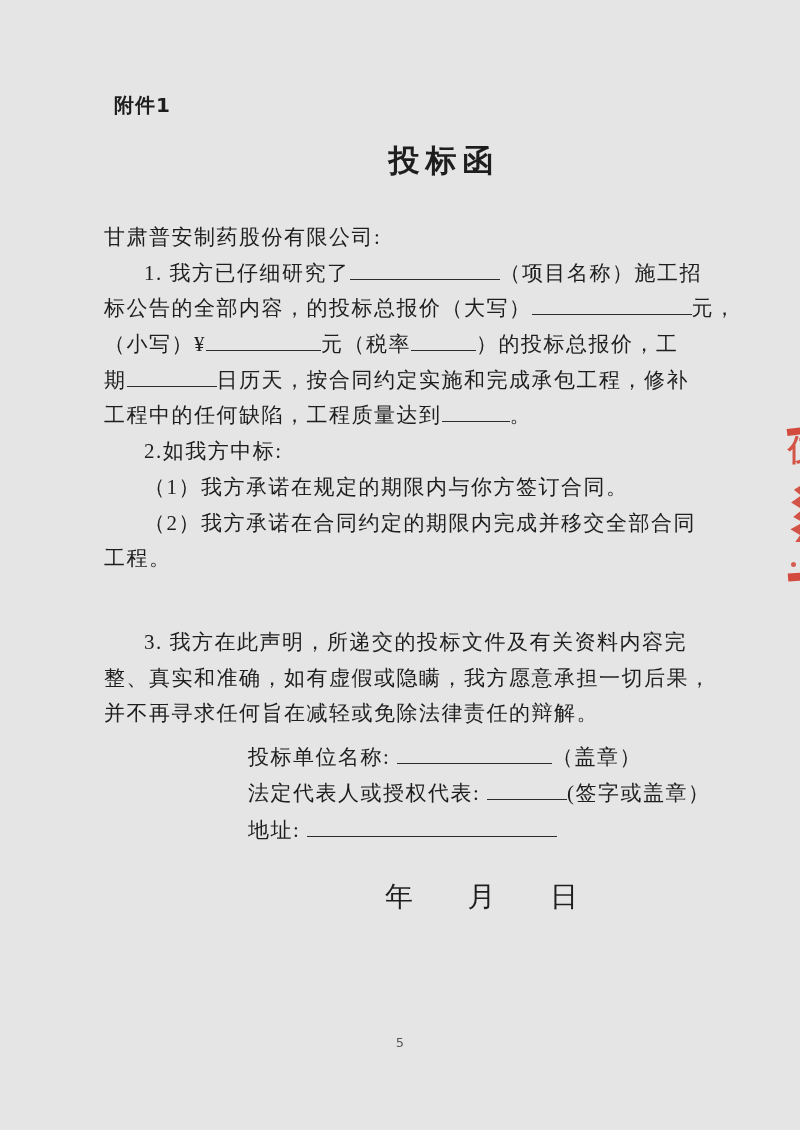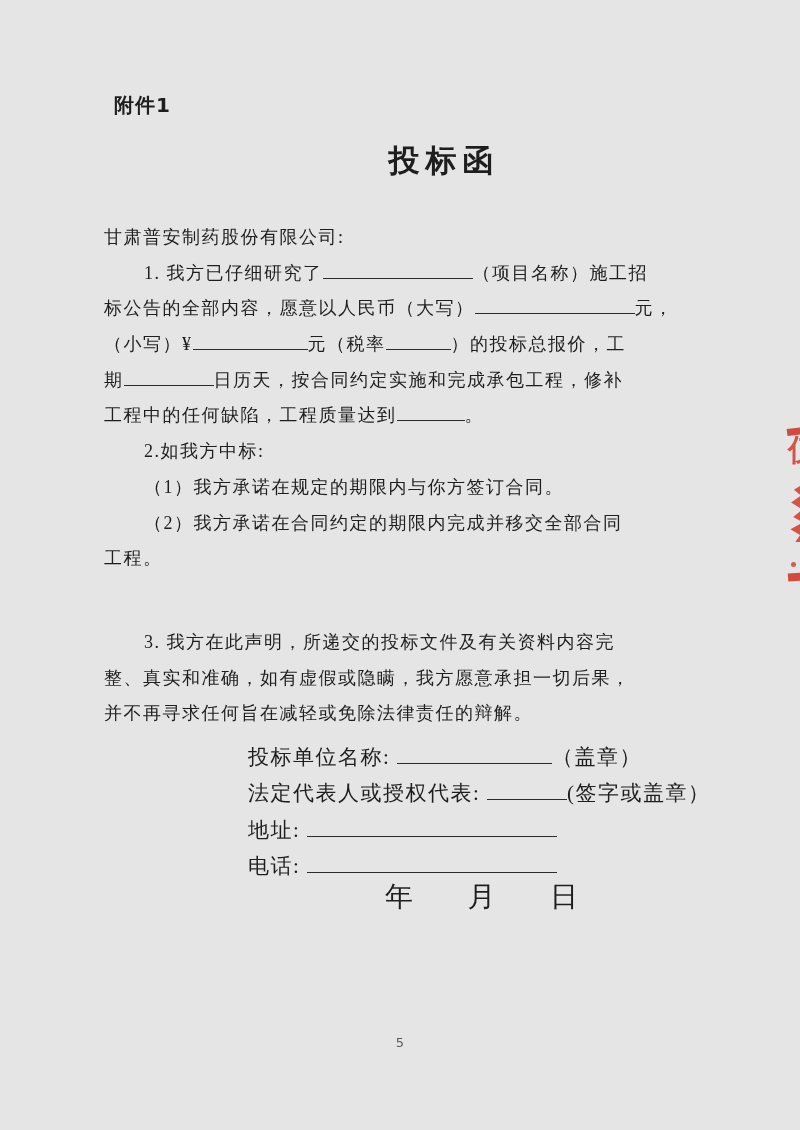--- a/index.html
+++ b/index.html
@@ -15,21 +15,21 @@
     font-family:"DejaVu Sans","Liberation Sans",sans-serif;
   }
   .doc-title {
     position:absolute; left:0; top:140px; width:800px;
     text-align:center; font-size:31px; font-weight:bold; letter-spacing:6px;
     margin:0;
     padding-left:44px;
   }
   .body-block {
     position:absolute; left:104px; top:220px; width:612px;
-    font-size:18px; letter-spacing:1.5px;
+    font-size:21px; letter-spacing:1.5px;
   }
   .body-block .tline { height:35.7px; line-height:35.7px; white-space:nowrap; }
   .sig-block {
     position:absolute; left:248px; top:739px; width:470px;
     font-size:21px; letter-spacing:1.5px;
   }
   .sig-block .tline { height:36.3px; line-height:36.3px; white-space:nowrap; }
   .blank {
     display:inline-block; height:20px;
     border-bottom:1.6px solid #2b2b2b; vertical-align:baseline;
@@ -77,38 +77,37 @@
 
 <div class="page">
 
   <div class="attachment-label">附件1</div>
 
   <h1 class="doc-title">投标函</h1>
 
   <div class="body-block">
       <div class="tline"><span>甘肃普安制药股份有限公司:</span></div>
       <div class="tline" style="padding-left: 40px;"><span>1. 我方已仔细研究了</span><span class="blank" style="width: 150px;"></span><span>（项目名称）施工招</span></div>
-      <div class="tline"><span>标公告的全部内容，愿意以人民币（大写）</span><span class="blank" style="width: 160px;"></span><span>元，</span></div>
+      <div class="tline"><span>标公告的全部内容，的投标总报价（大写）</span><span class="blank" style="width: 160px;"></span><span>元，</span></div>
       <div class="tline"><span>（小写）¥</span><span class="blank" style="width: 115px;"></span><span>元（税率</span><span class="blank" style="width: 65px;"></span><span>）的投标总报价，工</span></div>
       <div class="tline"><span>期</span><span class="blank" style="width: 90px;"></span><span>日历天，按合同约定实施和完成承包工程，修补</span></div>
       <div class="tline"><span>工程中的任何缺陷，工程质量达到</span><span class="blank" style="width: 68px;"></span><span>。</span></div>
       <div class="tline" style="padding-left: 40px;"><span>2.如我方中标:</span></div>
       <div class="tline" style="padding-left: 40px;"><span>（1）我方承诺在规定的期限内与你方签订合同。</span></div>
       <div class="tline" style="padding-left: 40px;"><span>（2）我方承诺在合同约定的期限内完成并移交全部合同</span></div>
       <div class="tline"><span>工程。</span></div>
       <div class="tline" style="padding-left: 40px; margin-top: 48px;"><span>3. 我方在此声明，所递交的投标文件及有关资料内容完</span></div>
       <div class="tline"><span>整、真实和准确，如有虚假或隐瞒，我方愿意承担一切后果，</span></div>
       <div class="tline"><span>并不再寻求任何旨在减轻或免除法律责任的辩解。</span></div>
     </div>
 
   <div class="sig-block">
       <div class="tline"><span>投标单位名称: </span><span class="blank" style="width: 155px;"></span><span>（盖章）</span></div>
       <div class="tline"><span>法定代表人或授权代表: </span><span class="blank" style="width: 80px;"></span><span>(签字或盖章）</span></div>
       <div class="tline"><span>地址: </span><span class="blank" style="width: 250px;"></span></div>
-      <div class="tline"><span>电话: </span><span class="blank" style="width: 250px;"></span></div>
     </div>
 
   <div class="date-row">
     <span>年</span>
     <span class="date-gap"></span>
     <span>月</span>
     <span class="date-gap"></span>
     <span>日</span>
   </div>
 

